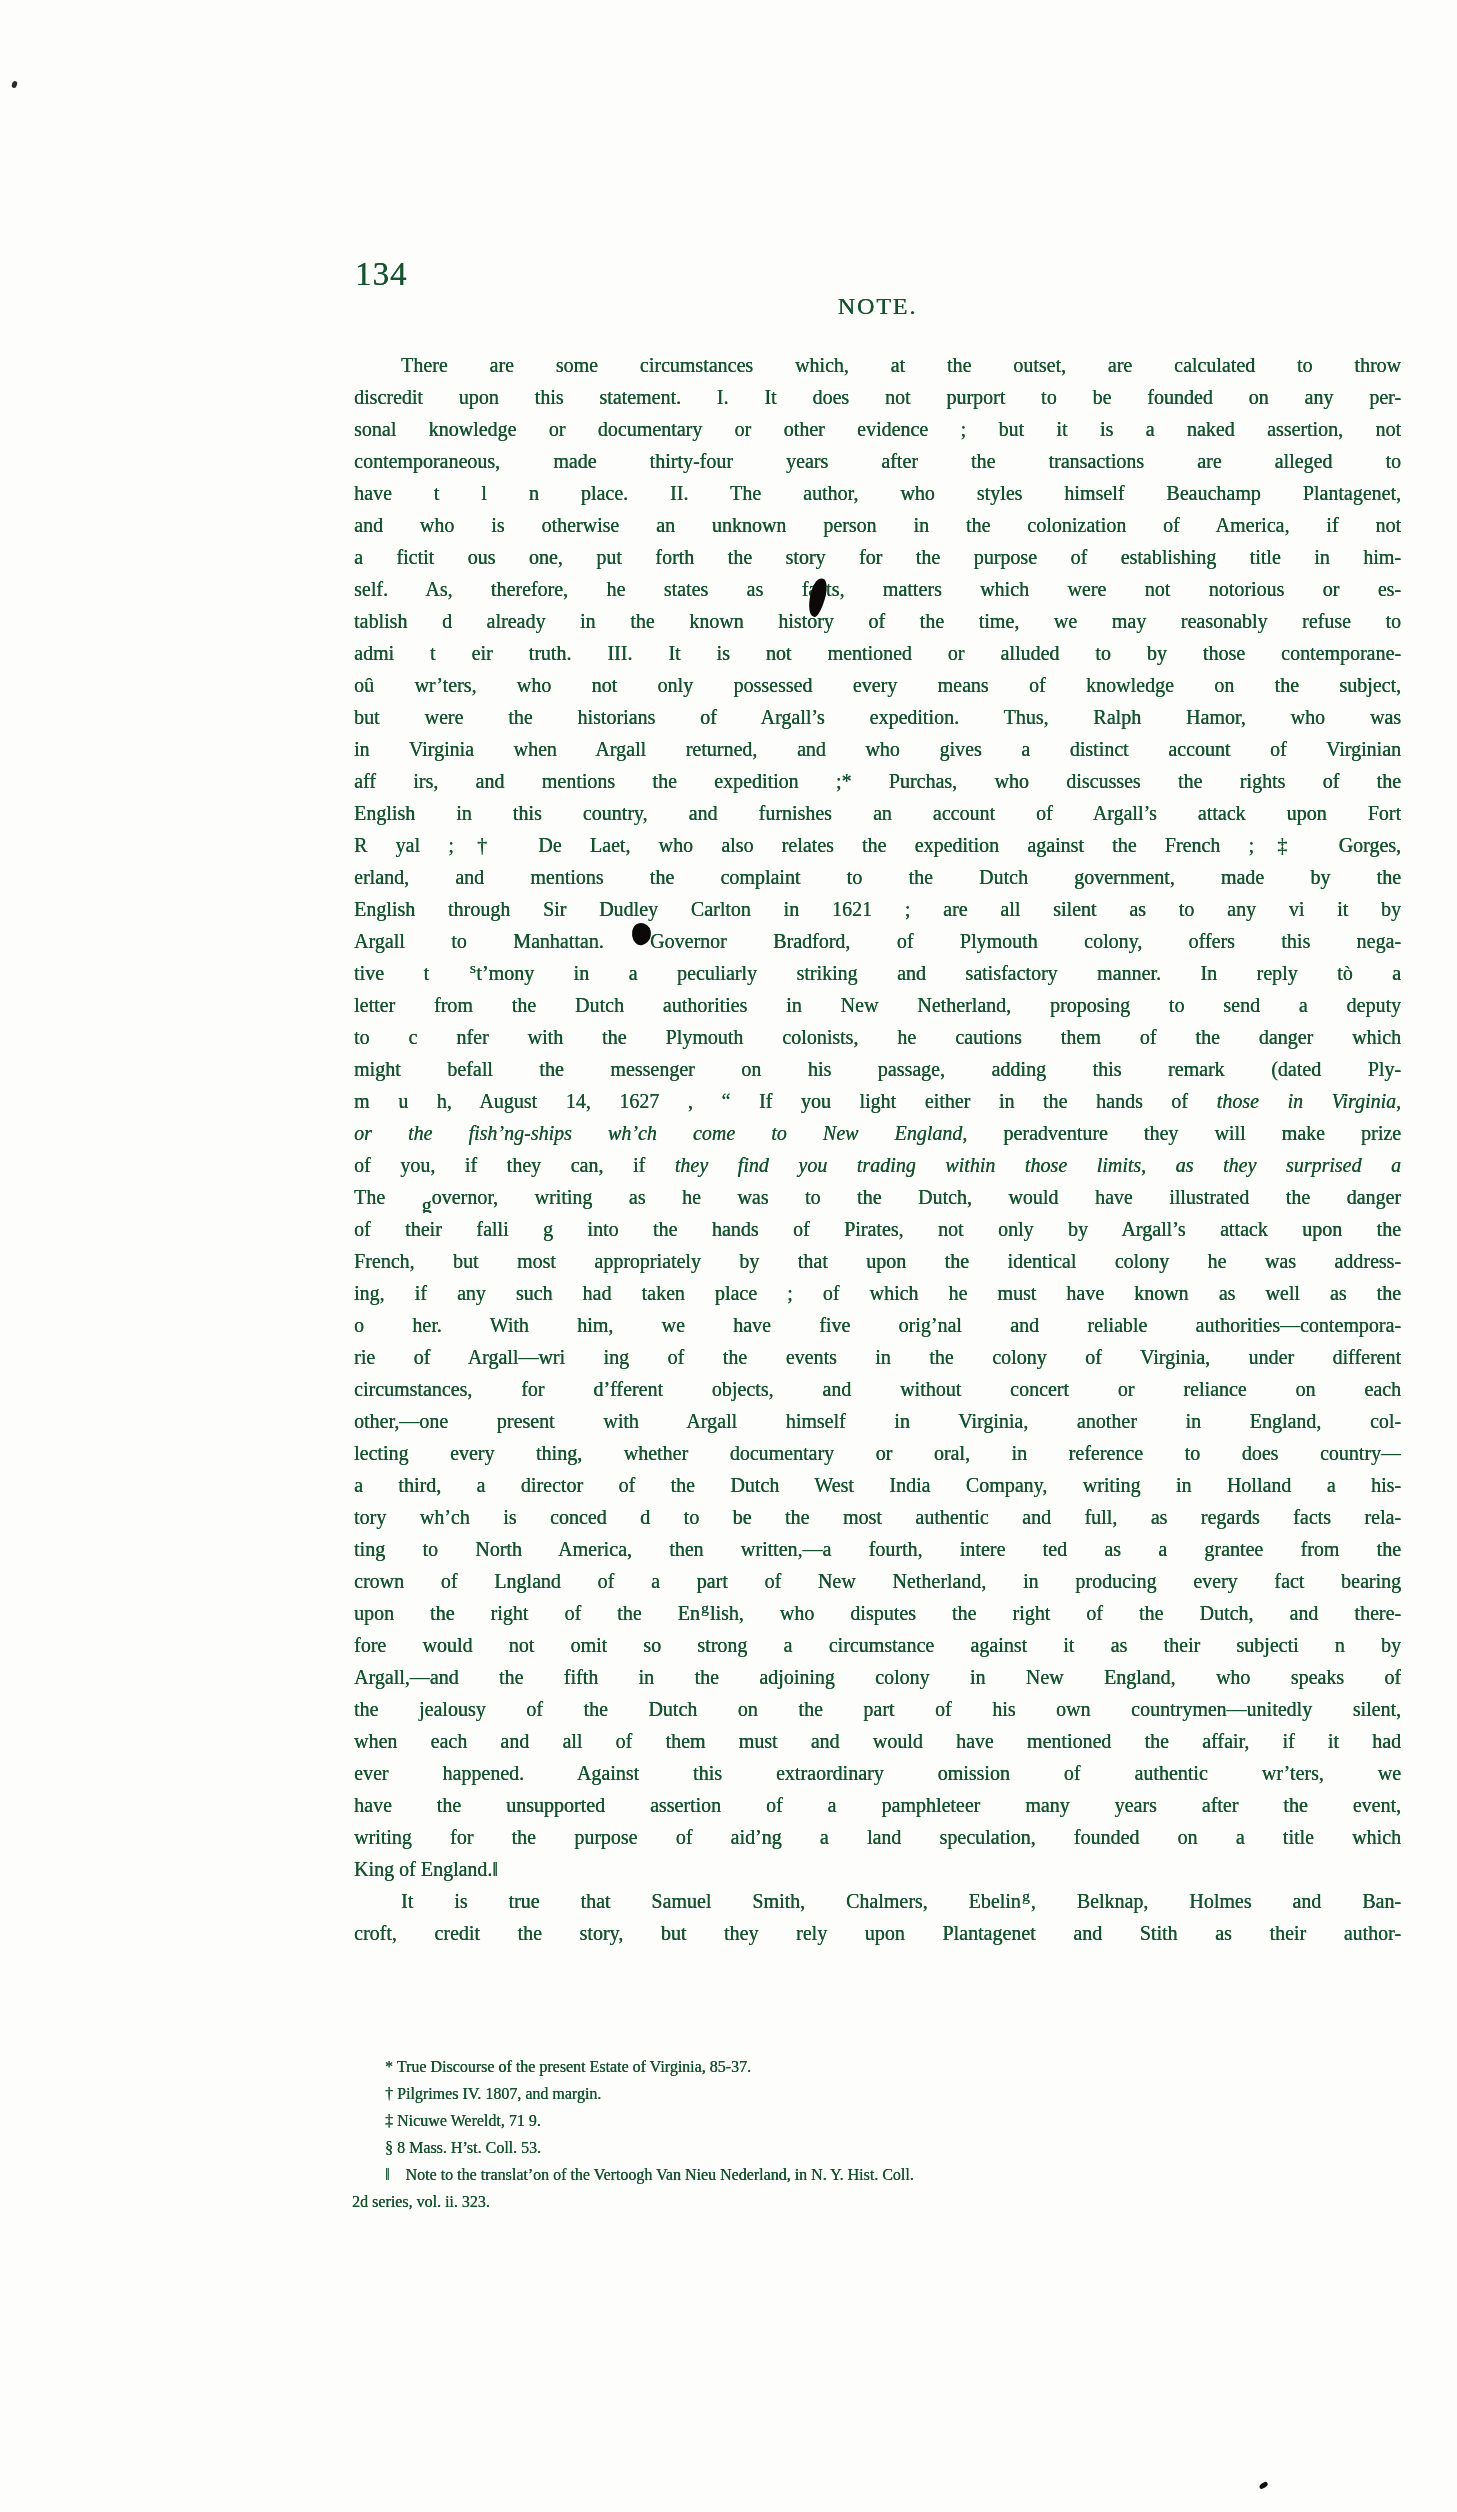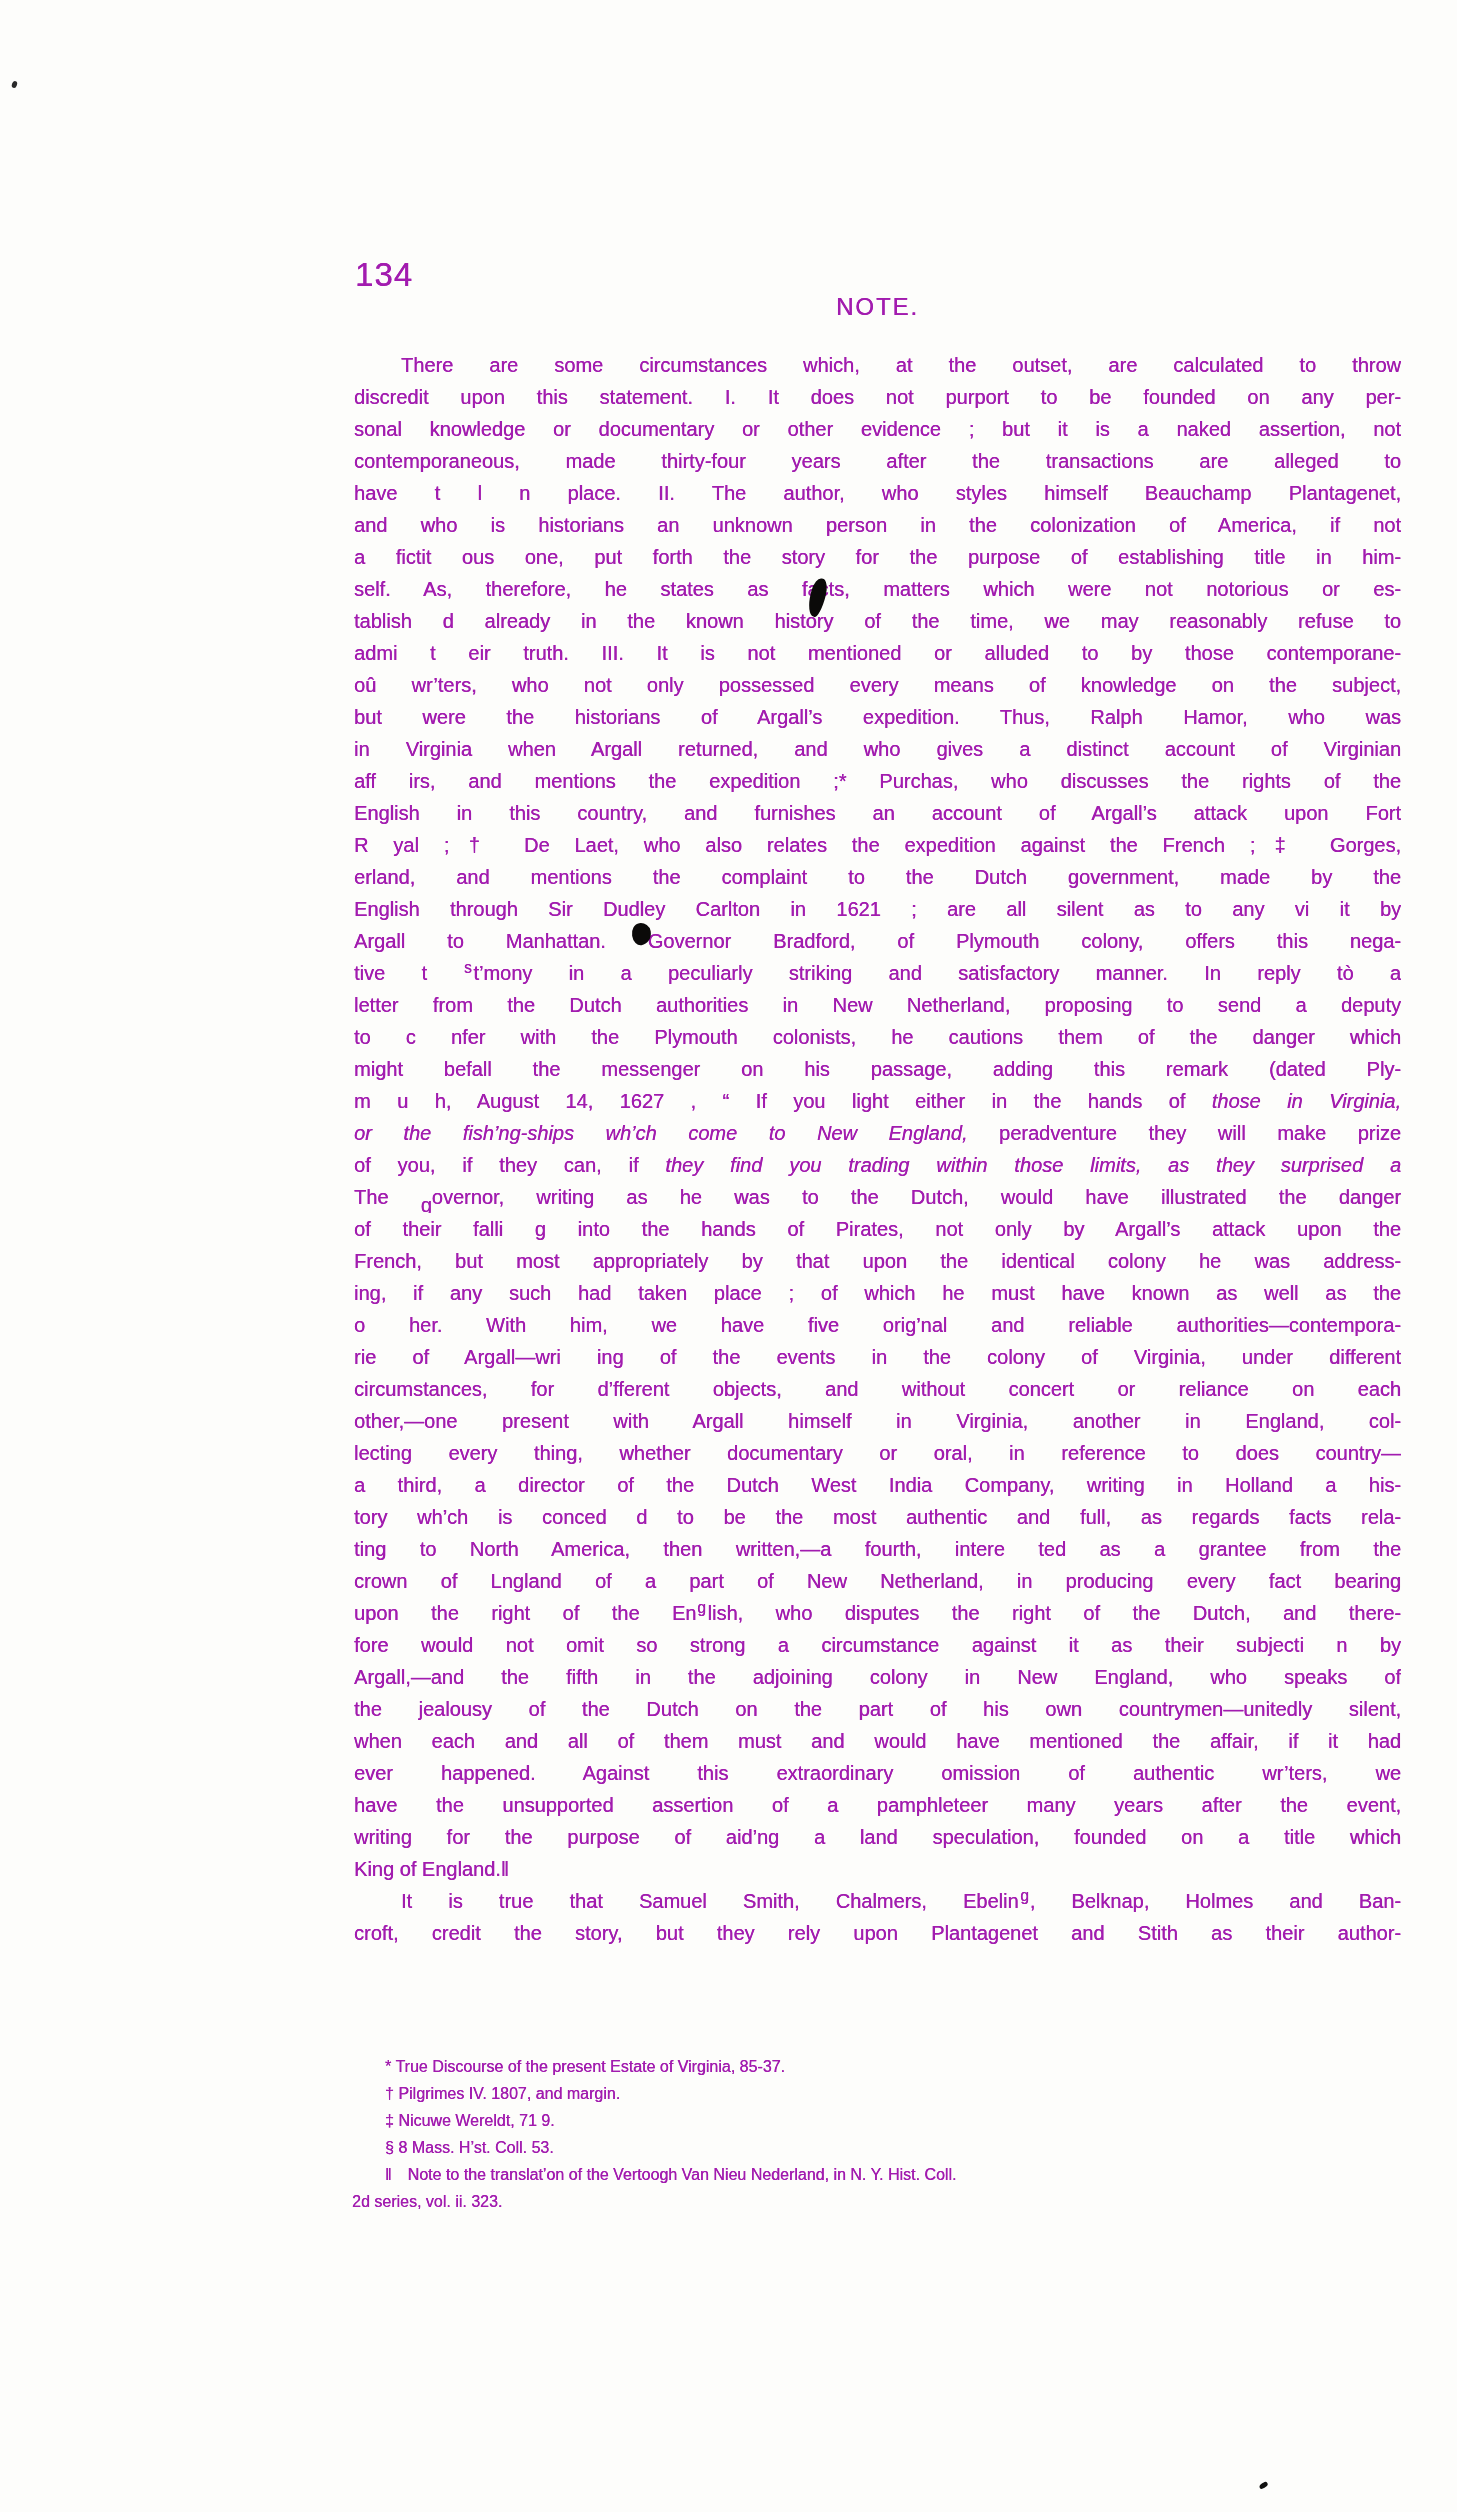--- a/index.html
+++ b/index.html
@@ -1,21 +1,21 @@
 <!DOCTYPE html>
 <html><head>
 <meta charset="utf-8">
 <style>
   html,body{margin:0;padding:0;background:#e8e8e8;}
   .page{
     position:relative;
     width:1458px;height:2512px;
     background:#fdfdfb;
-    font-family:Liberation Sans, sans-serif;
-    color:#a21caf;
+    font-family:Liberation Serif, serif;
+    color:#14532d;
     overflow:hidden;
     text-shadow:0.3px 0 0 currentColor;
   }
   .pageno{
     position:absolute;left:355px;top:256px;
     font-size:33px;letter-spacing:1px;
   }
   .running-head{
     position:absolute;left:354px;top:264px;width:1047px;
     text-align:center;font-size:24px;letter-spacing:1.9px;margin-top:29px;
@@ -64,21 +64,21 @@
   <div class="pageno">134</div>
   <div class="running-head">NOTE.</div>
 
   <div class="maintext">
     <div>
         <div class="line ind"><span>There are some circumstances which, at the outset, are calculated to throw</span></div>
         <div class="line"><span>discredit upon this statement. I. It does not purport to be founded on any per-</span></div>
         <div class="line"><span>sonal knowledge or documentary or other evidence ; but it is a naked assertion, not</span></div>
         <div class="line"><span>contemporaneous, made thirty-four years after the transactions are alleged to</span></div>
         <div class="line"><span>have t l n place. II. The author, who styles himself Beauchamp Plantagenet,</span></div>
-        <div class="line"><span>and who is historians an unknown person in the colonization of America, if not</span></div>
+        <div class="line"><span>and who is otherwise an unknown person in the colonization of America, if not</span></div>
         <div class="line"><span>a fictit ous one, put forth the story for the purpose of establishing title in him-</span></div>
         <div class="line"><span>self. As, therefore, he states as facts, matters which were not notorious or es-</span></div>
         <div class="line"><span>tablish d already in the known history of the time, we may reasonably refuse to</span></div>
         <div class="line"><span>admi t eir truth. III. It is not mentioned or alluded to by those contemporane-</span></div>
         <div class="line"><span>oû wr’ters, who not only possessed every means of knowledge on the subject,</span></div>
         <div class="line"><span>but were the historians of Argall’s expedition. Thus, Ralph Hamor, who was</span></div>
         <div class="line"><span>in Virginia when Argall returned, and who gives a distinct account of Virginian</span></div>
         <div class="line"><span>aff irs, and mentions the expedition ;* Purchas, who discusses the rights of the</span></div>
         <div class="line"><span>English in this country, and furnishes an account of Argall’s attack upon Fort</span></div>
         <div class="line"><span>R yal ;† De Laet, who also relates the expedition against the French ;‡ Gorges,</span></div>

